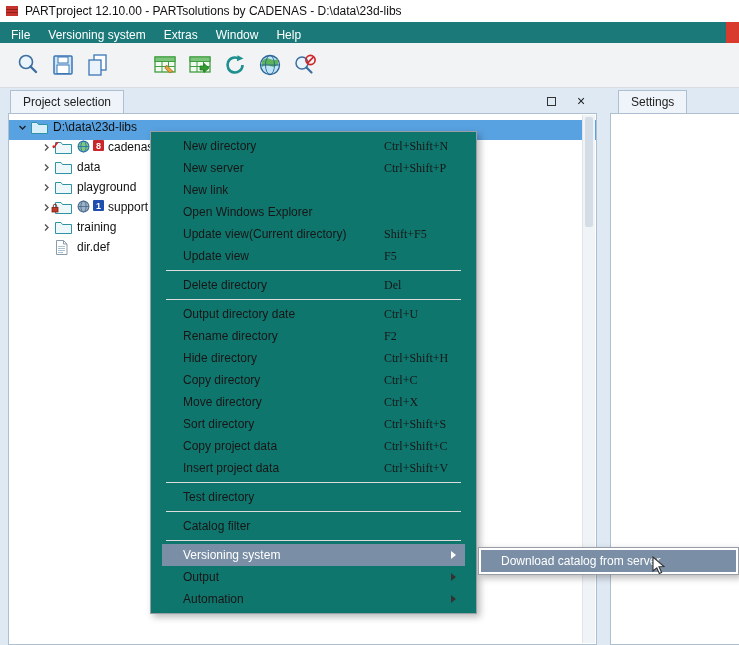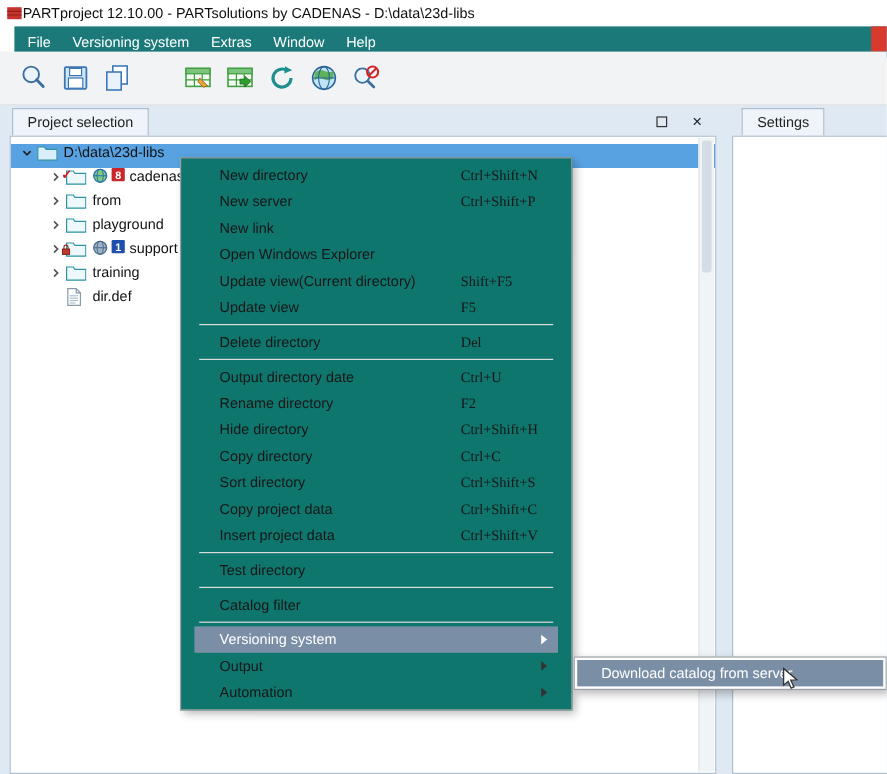--- a/index.html
+++ b/index.html
@@ -2,26 +2,26 @@
 <html><head>
 <meta charset="utf-8">
 <style>
   * { box-sizing: border-box; margin: 0; padding: 0; }
   html,body { width: 739px; height: 645px; }
   body { font-family: "Liberation Sans", sans-serif; background:#fff; }
   .window { position:relative; width:739px; height:645px; background:#fff; overflow:hidden; }
 
   
   .titlebar { position:absolute; top:0; left:0; right:8px; height:22px; background:#ffffff;
-              display:flex; align-items:center; padding-left:5px; }
+              display:flex; align-items:center; padding-left:5px; gap:6px; }
   .title-text { font-size:12px; color:#111; white-space:nowrap; }
 
   
   .menubar { position:absolute; top:22px; left:0; right:0; height:26px; background:#1b7979;
-             display:flex; align-items:center; padding-left:2px;margin-left:12px; }
+             display:flex; align-items:center; padding-left:2px; }
   .menu-item { color:#ffffff; font-size:12px; padding:3px 9px; white-space:nowrap; cursor:default; }
   .menubar-logo { position:absolute; right:0; top:0; width:13px; height:21px; background:#d93a2e; }
 
   
   .toolbar { position:absolute; top:43px; left:0; right:0; height:45px; background:#f2f3f4;
              border-bottom:1px solid #d9dde1; display:flex; align-items:center; padding-left:12px; }
   .tbtn { width:32px; height:32px; display:flex; align-items:center; justify-content:center; margin-right:3px; }
   .tb-gap { width:32px; height:1px; }
 
   
@@ -213,21 +213,21 @@
 
           <div class="trow child">
             <span class="chev">
                 <svg width="9" height="9" viewBox="0 0 9 9">
                   <path d="M3 1.5 L6 4.5 L3 7.5" fill="none" stroke="#555" stroke-width="1.4"></path>
                 </svg>
               </span>
             <span class="ticon"><svg width="17" height="15" viewBox="0 0 17 15">
                   <path d="M0.5 13.5 v-11 h5.5 l1.5 2 h9 v9 z" fill="#eef8fb" stroke="#2e93a3"></path>
                 </svg></span>
-            <span>from</span>
+            <span>data</span>
           </div>
 
           <div class="trow child">
             <span class="chev">
                 <svg width="9" height="9" viewBox="0 0 9 9">
                   <path d="M3 1.5 L6 4.5 L3 7.5" fill="none" stroke="#555" stroke-width="1.4"></path>
                 </svg>
               </span>
             <span class="ticon"><svg width="17" height="15" viewBox="0 0 17 15">
                   <path d="M0.5 13.5 v-11 h5.5 l1.5 2 h9 v9 z" fill="#eef8fb" stroke="#2e93a3"></path>
@@ -335,20 +335,24 @@
       </div>
     <div class="mitem">
         <span>Hide directory</span>
         <span class="mshort">Ctrl+Shift+H</span>
       </div>
     <div class="mitem">
         <span>Copy directory</span>
         <span class="mshort">Ctrl+C</span>
       </div>
     <div class="mitem">
+        <span>Move directory</span>
+        <span class="mshort">Ctrl+X</span>
+      </div>
+    <div class="mitem">
         <span>Sort directory</span>
         <span class="mshort">Ctrl+Shift+S</span>
       </div>
     <div class="mitem">
         <span>Copy project data</span>
         <span class="mshort">Ctrl+Shift+C</span>
       </div>
     <div class="mitem">
         <span>Insert project data</span>
         <span class="mshort">Ctrl+Shift+V</span>

